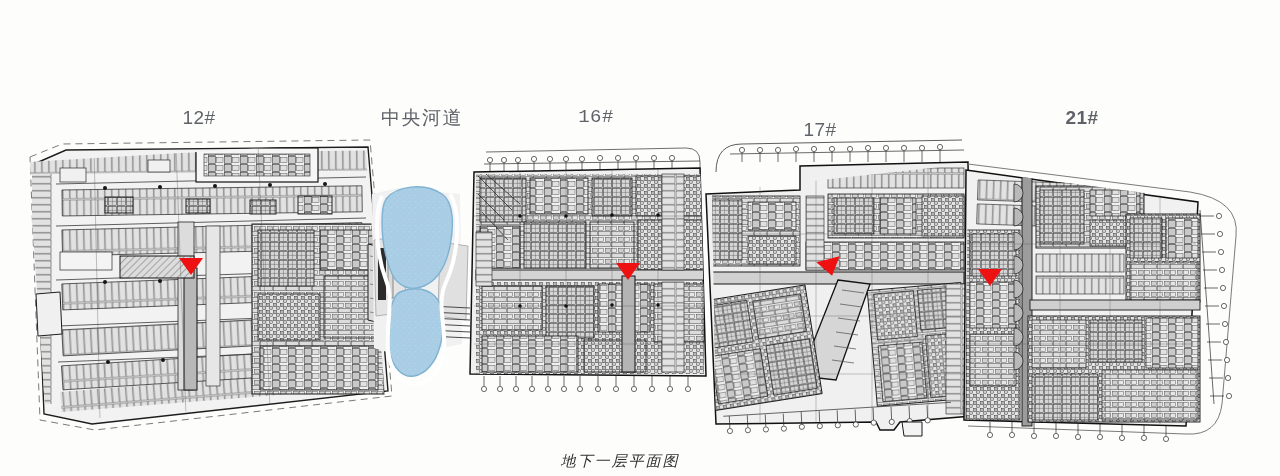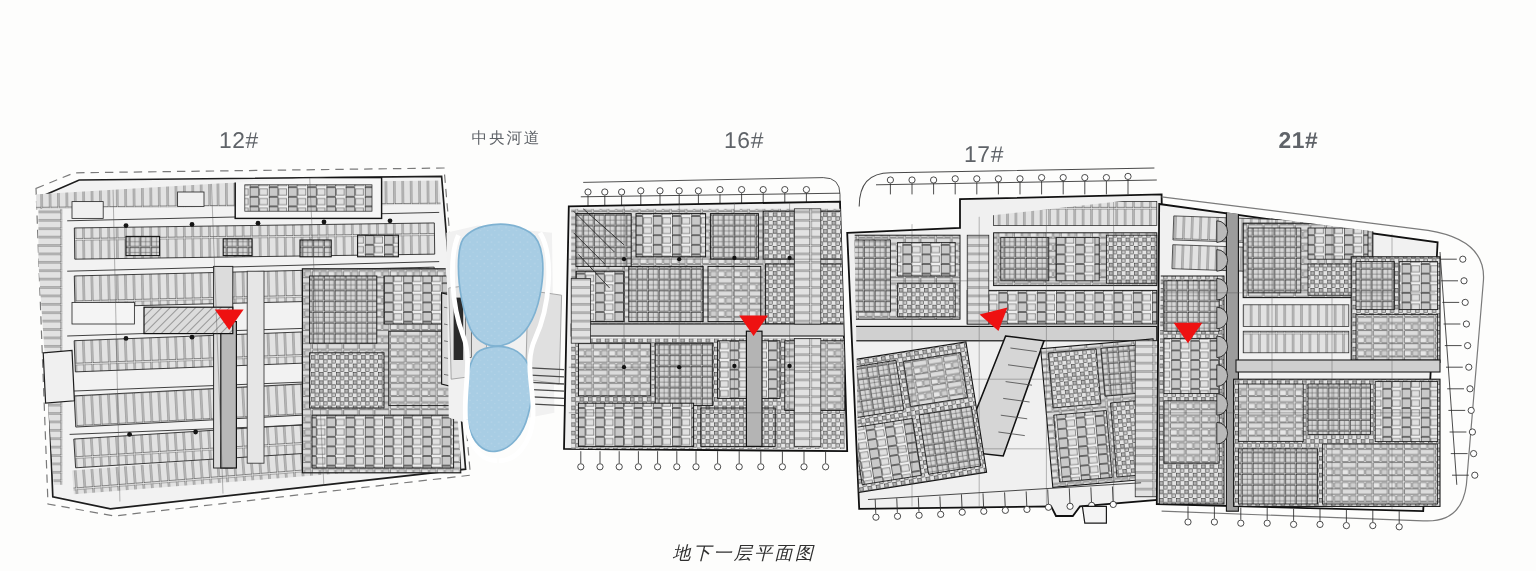--- a/index.html
+++ b/index.html
@@ -15,21 +15,21 @@
   
   .blk-label{
     position:absolute;
     font-size:19px;
     color:#5f6368;
     letter-spacing:.5px;
     white-space:nowrap;
     transform:translateX(-50%);
     line-height:1;
   }
-  .blk-label.cn{font-size:13px;letter-spacing:1.5px;}
+  .blk-label.cn{font-size:19px;letter-spacing:1.5px;}
   #caption{
     position:absolute;
     left:620px;top:408px;
     transform:translateX(-50%);
     font-size:15px;
     color:#2f2f2f;
     letter-spacing:2px;
     white-space:nowrap;
     font-style:italic;
   }
@@ -584,21 +584,21 @@
           <circle cx="1122" cy="394" r="2.6"></circle>
             <circle cx="1144" cy="394" r="2.6"></circle>
             <circle cx="1166" cy="395" r="2.6"></circle>
         </g>
       </g>
     </g>
   </svg>
 
   <div class="blk-label" style="left:199px;top:64px;">12#</div>
   <div class="blk-label cn" style="left:422px;top:64px;">中央河道</div>
-  <div class="blk-label" style="left:620px;top:64px;">16#</div>
+  <div class="blk-label" style="left:596px;top:64px;font-family:Liberation Mono, monospace;">16#</div>
   <div class="blk-label" style="left:820px;top:76px;">17#</div>
   <div class="blk-label" style="left:1082px;top:64px;font-weight:bold;">21#</div>
 
   <div class="marker" style="left:179px;top:214px;"></div>
   <div class="marker" style="left:616px;top:219px;"></div>
   <div class="marker" style="left:818px;top:215px;transform:rotate(-14deg);"></div>
   <div class="marker" style="left:978px;top:225px;"></div>
 
   <div id="caption">地下一层平面图</div>
 </div>

